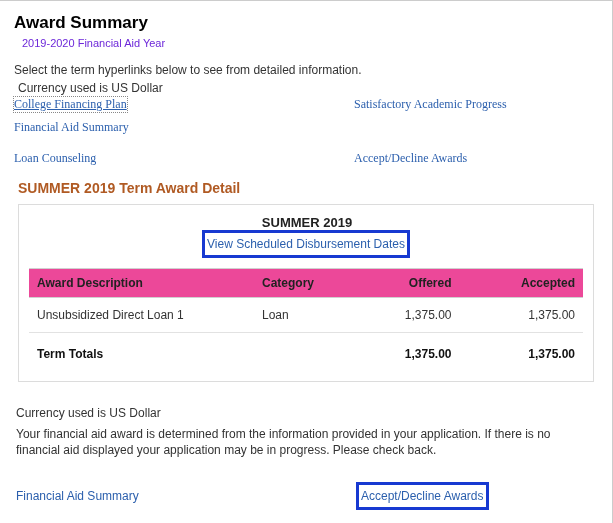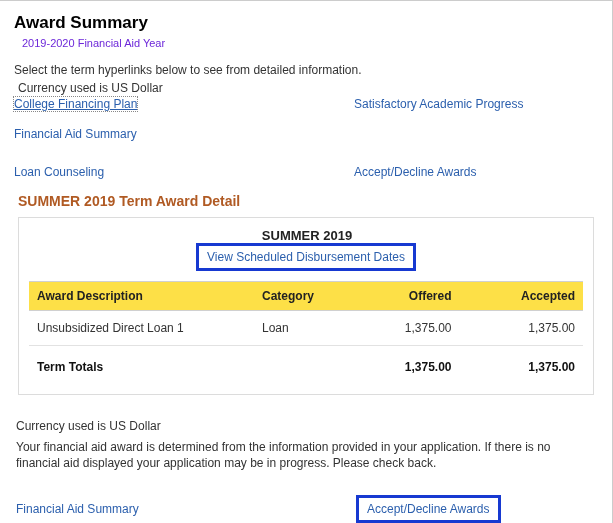--- a/index.html
+++ b/index.html
@@ -31,22 +31,23 @@
     margin: 0 0 4px 4px;
   }
   .currency {
     font-size: 12px;
     color: #333;
     margin: 0 0 2px 8px;
   }
   .link-grid {
     display: grid;
     grid-template-columns: 340px 1fr;
-    row-gap: 14px;
+    row-gap: 6px;
     margin: 0 0 14px 4px;
+    font-family: Liberation Serif, serif;
   }
   .link {
     color: #2b5fad;
     font-size: 12px;
     cursor: pointer;
   }
   .link.boxed {
     text-decoration: underline;
     outline: 1px dotted #888;
     outline-offset: 0px;
@@ -73,30 +74,30 @@
     flex-direction: column;
   }
   .term-name {
     font-size: 13px;
     font-weight: bold;
     color: #222;
     padding-left: 2px;
   }
   .highlight-box {
     border: 3px solid #1739d1;
-    padding: 4px 8px;
+    padding: 4px 2px;
     display: inline-block;
   }
   .highlight-box .link { font-size: 12px; }
   table.awards {
     width: 100%;
     border-collapse: collapse;
   }
   table.awards th {
-    background: #fde047;
+    background: #ec4899;
     border-top: 1px solid #d0d0d0;
     border-bottom: 1px solid #d0d0d0;
     font-size: 12px;
     font-weight: bold;
     text-align: left;
     padding: 7px 8px;
     color: #222;
   }
   table.awards th.num { text-align: right; }
   table.awards td {

